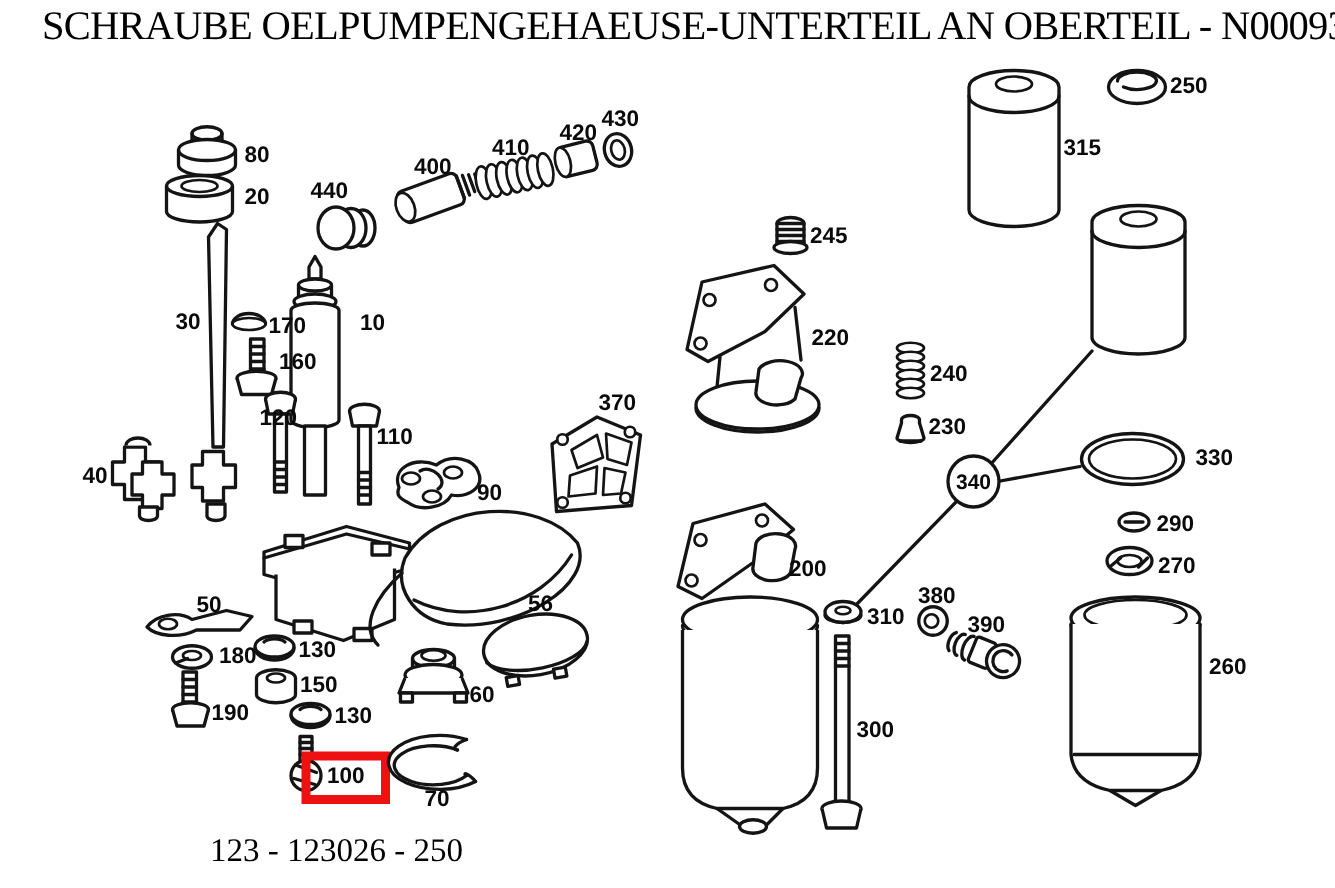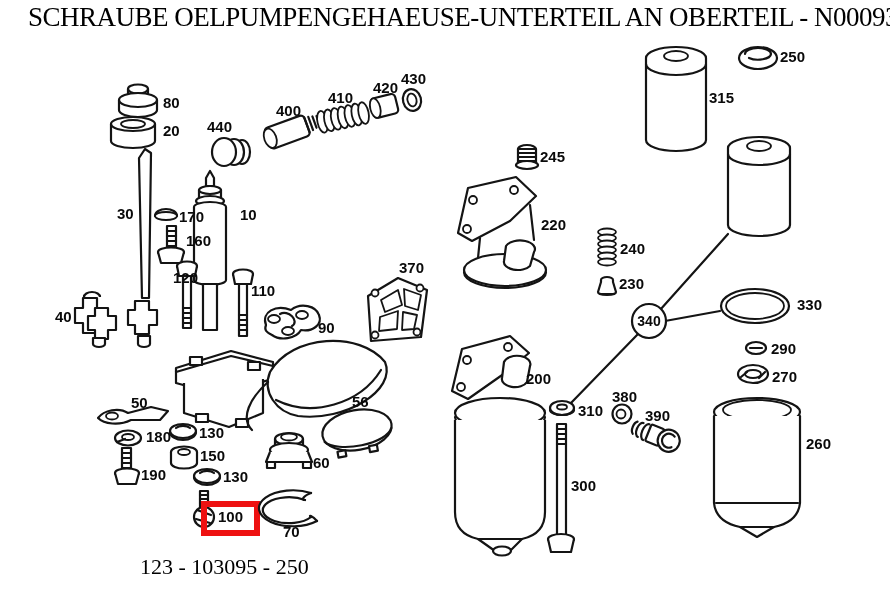--- a/index.html
+++ b/index.html
@@ -371,14 +371,14 @@
     <text class="lbl" x="771" y="354">290</text>
     <text class="lbl" x="772" y="382">270</text>
     <text class="lbl" x="526" y="384">200</text>
     <text class="lbl" x="578" y="416">310</text>
     <text class="lbl" x="612" y="402">380</text>
     <text class="lbl" x="645" y="421">390</text>
     <text class="lbl" x="571" y="491">300</text>
     <text class="lbl" x="806" y="449">260</text>
   </svg>
 
-  <div class="footer">123 - 103095 - 250</div>
+  <div class="footer">123 - 123026 - 250</div>
 </div>
 
 </body></html>

